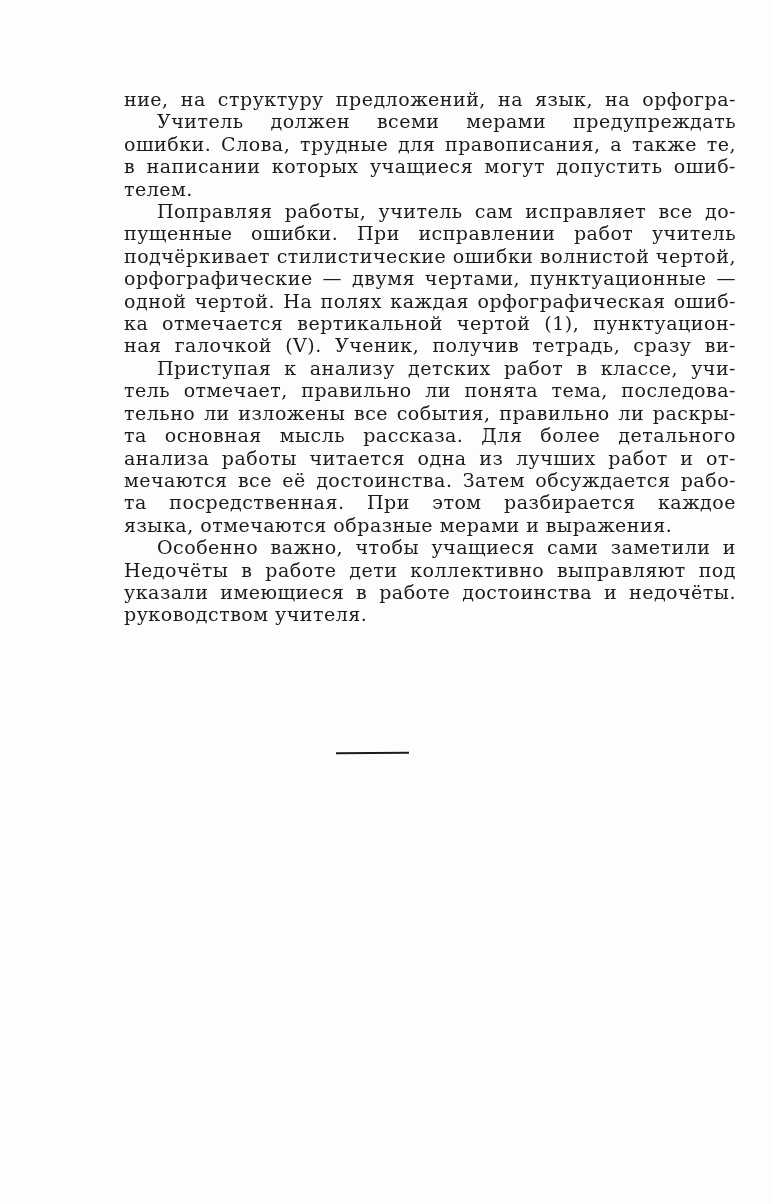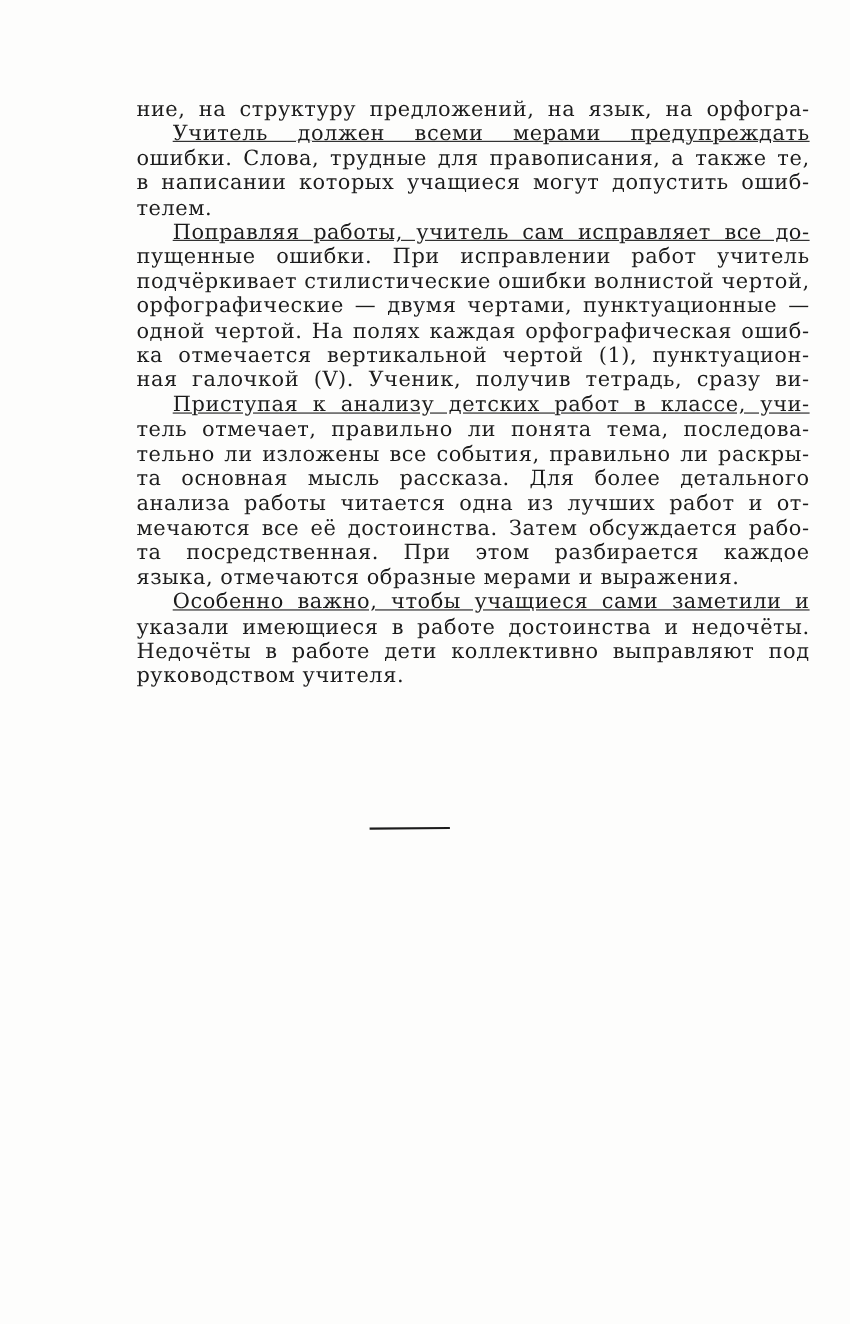--- a/index.html
+++ b/index.html
@@ -38,21 +38,20 @@
     text-align: justify;
     text-align-last: justify;
     white-space: normal;
     min-height: 22.4px;
   }
   .line.last {
     text-align-last: left;
   }
   .line.indent {
     text-indent: 33px;
-    text-decoration: underline;
   }
   .section-divider {
     position: absolute;
     left: 336px;
     top: 752px;
     width: 73px;
     height: 2px;
     background: var(--ink, #1c1c1c);
     transform: rotate(-0.4deg);
   }
@@ -85,19 +84,19 @@
         <div class="line">тель отмечает, правильно ли понята тема, последова-</div>
         <div class="line">тельно ли изложены все события, правильно ли раскры-</div>
         <div class="line">та основная мысль рассказа. Для более детального</div>
         <div class="line">анализа работы читается одна из лучших работ и от-</div>
         <div class="line">мечаются все её достоинства. Затем обсуждается рабо-</div>
         <div class="line">та посредственная. При этом разбирается каждое</div>
         <div class="line last">языка, отмечаются образные мерами и выражения.</div>
       </div>
       <div class="paragraph">
         <div class="line indent">Особенно важно, чтобы учащиеся сами заметили и</div>
+        <div class="line">Недочёты в работе дети коллективно выправляют под</div>
         <div class="line">указали имеющиеся в работе достоинства и недочёты.</div>
-        <div class="line">Недочёты в работе дети коллективно выправляют под</div>
         <div class="line last">руководством учителя.</div>
       </div>
     </div>
   <div class="section-divider"></div>
 </div>
 
 </body></html>

